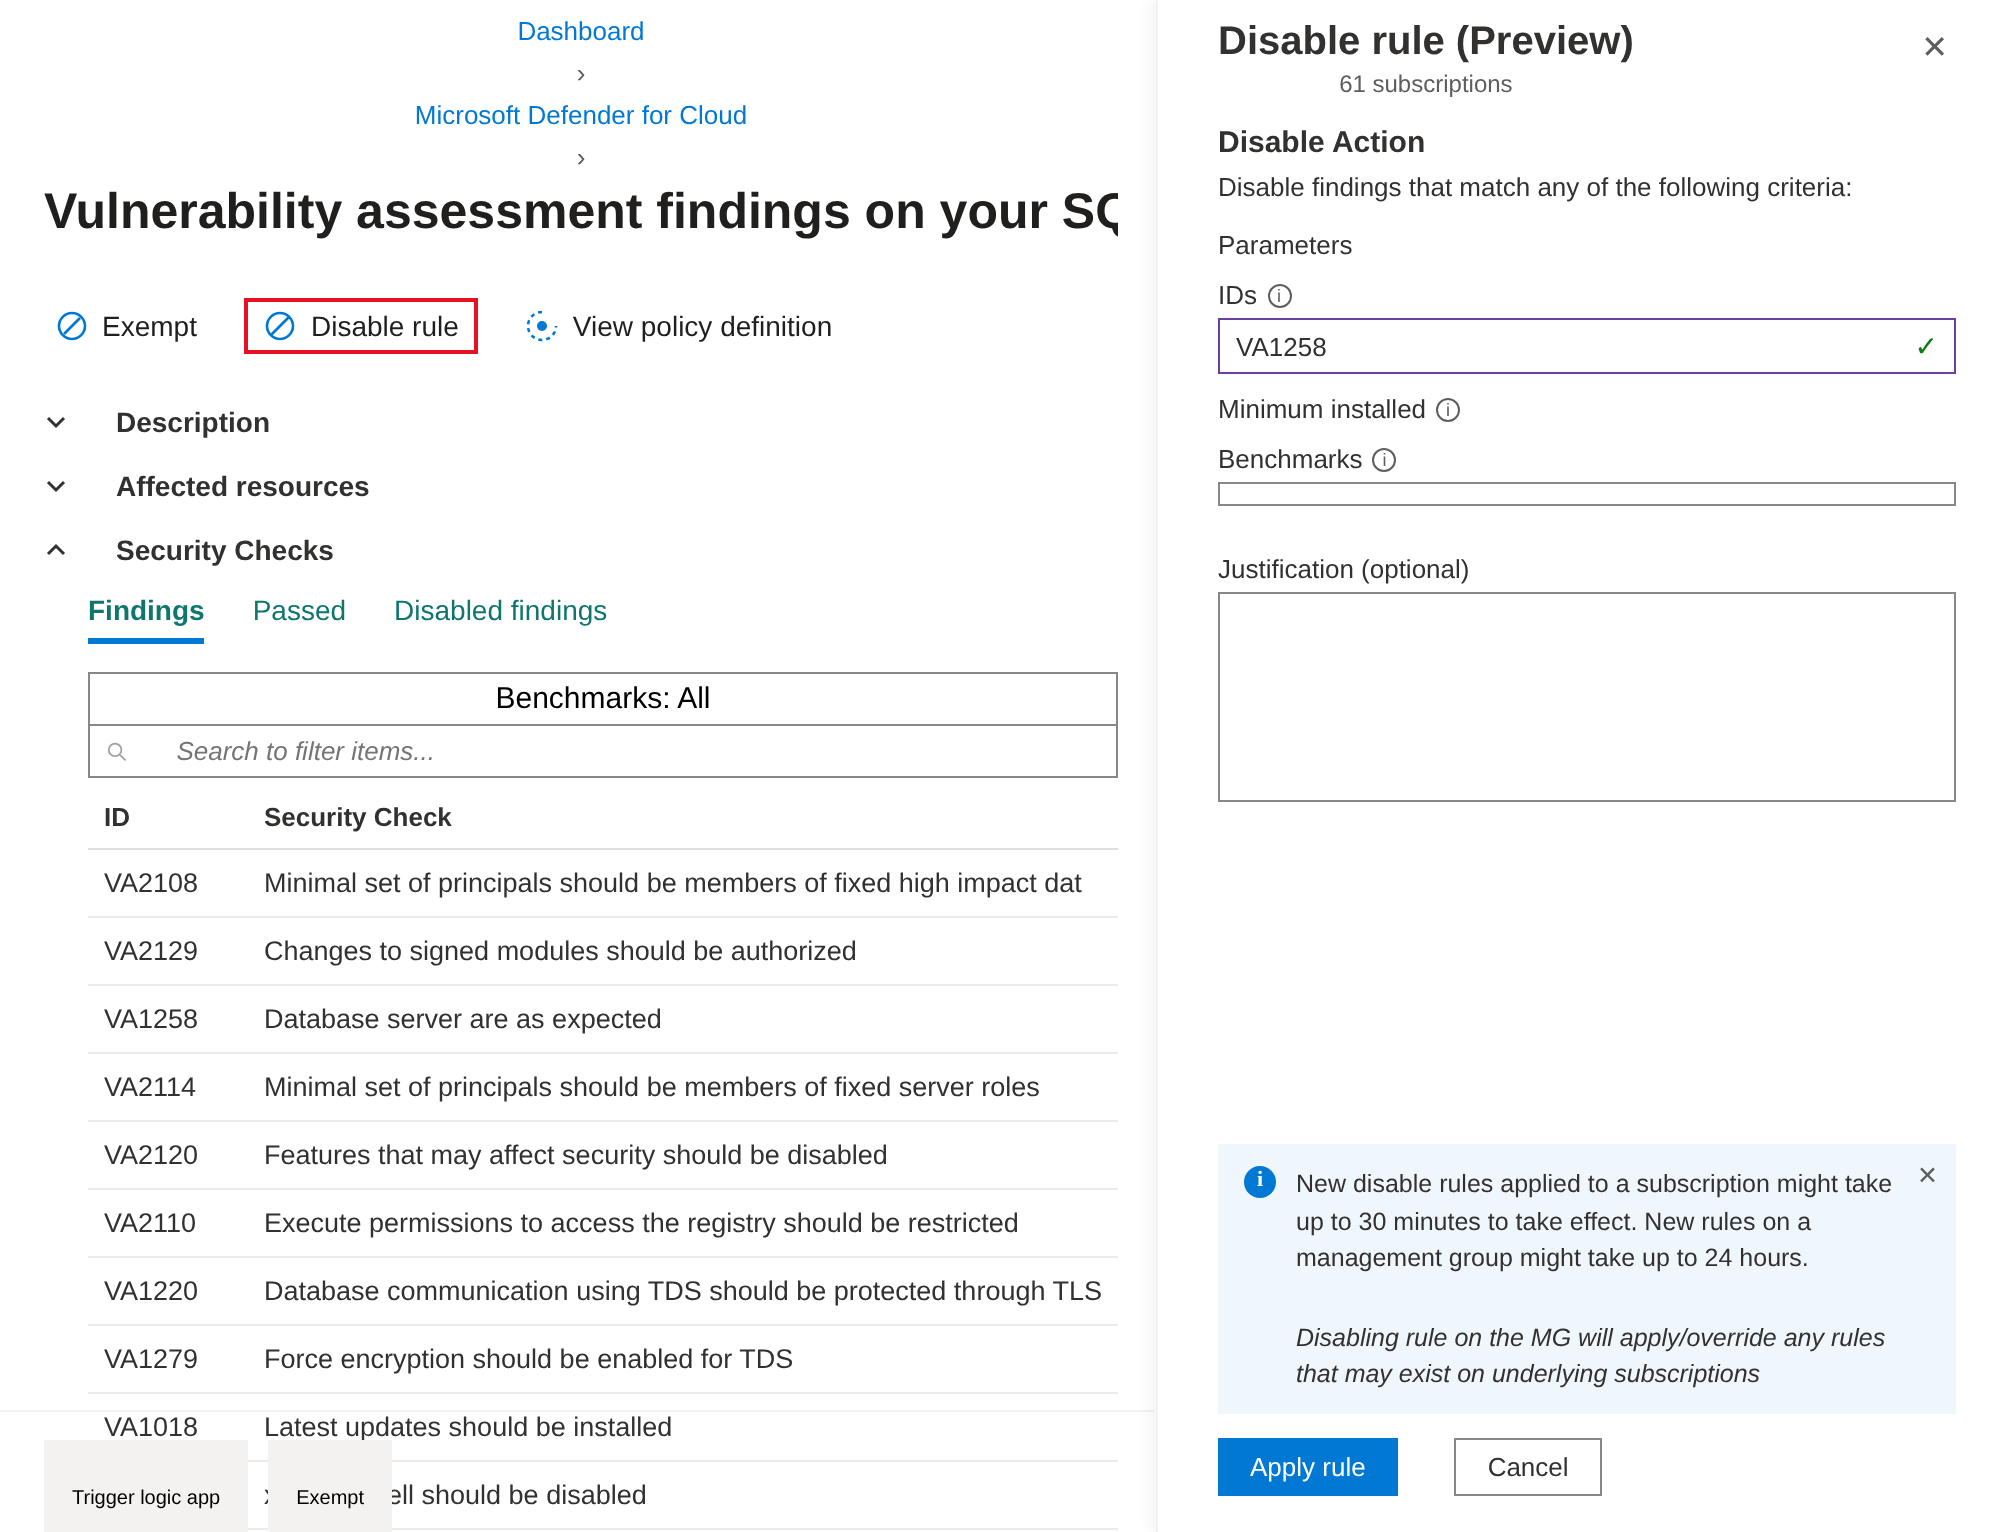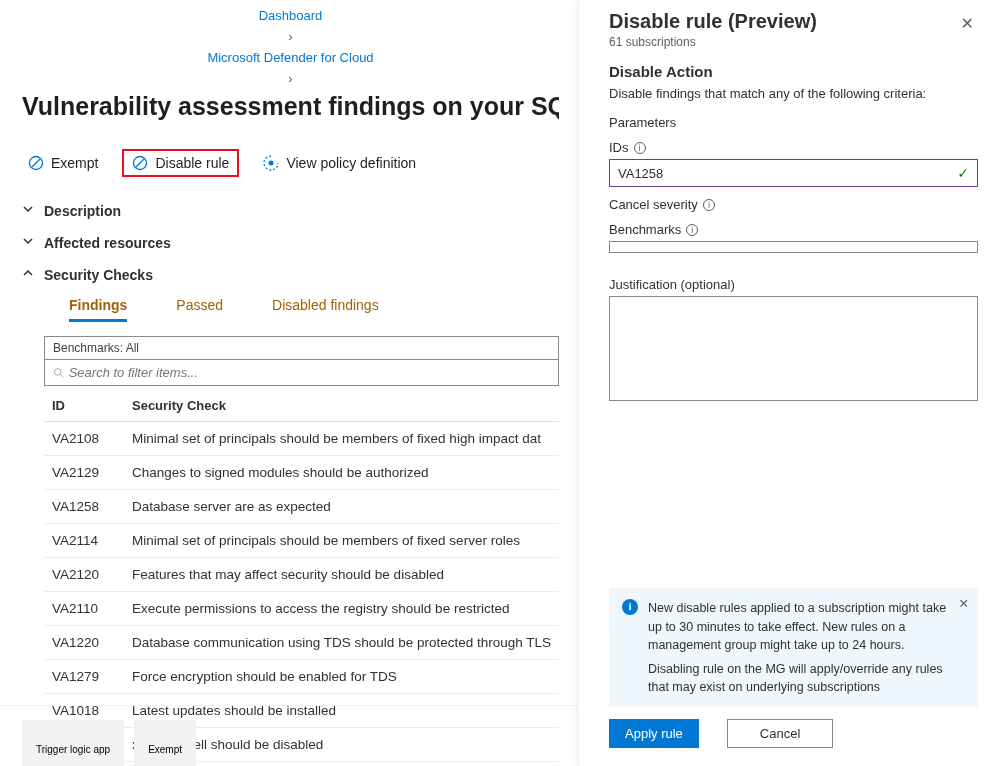--- a/index.html
+++ b/index.html
@@ -50,54 +50,55 @@
     cursor: pointer;
     padding: 4px 6px;
   }
   .tool svg { width: 16px; height: 16px; }
   .highlight-box {
     border: 2px solid #e81123;
     padding: 4px 8px;
   }
   .section {
     display: flex;
-    align-items: flex-start;
-    gap: 10px;
+    align-items: center;
+    gap: 24px;
     padding: 8px 0;
     font-size: 14px;
     font-weight: 600;
     cursor: pointer;
   }
   .section svg { width: 12px; height: 12px; }
   .tabs {
     display: flex;
     gap: 24px;
     margin: 6px 0 14px 22px;
     font-size: 14px;
   }
-  .tab { cursor: pointer; padding-bottom: 6px; color:#a16207;margin-left:25px;}
+  .tab { cursor: pointer; padding-bottom: 6px; color:#0f766e;}
   .tab.active { border-bottom: 3px solid #0078d4; font-weight: 600; }
   .filter-row {
     margin-left: 22px;
   }
   .dropdown-cell {
     border: 1px solid #8a8886;
     padding: 4px 8px;
-    font-size: 12px;
+    font-size: 15px;
     background:#fff;
-    color:#404040;
+    color:#000000;
     width: 100%;
+    text-align: center;
   }
   .search-cell {
     border: 1px solid #8a8886;
     border-top: none;
     padding: 4px 8px;
     display: flex;
     align-items: center;
-    gap: 2px;
+    gap: 22px;
     width: 100%;
   }
   .search-cell svg { width:12px; height:12px; opacity:.6;}
   .search-cell input {
     border: none; outline: none; width: 100%;
     font-style: italic; color: #605e5c; font-size:13px;
     font-family: inherit;
   }
   table {
     margin-left: 22px;
@@ -149,21 +150,21 @@
     background: #fff;
     border-left: 1px solid #f3f2f1;
     box-shadow: -2px 0 8px rgba(0,0,0,.06);
     padding: 10px 30px 18px 30px;
     display:flex; flex-direction:column;
   }
   .panel-header {
     display:flex; justify-content:space-between; align-items:flex-start;
   }
   .panel-title { font-size: 20px; font-weight:600; }
-  .panel-sub { font-size:12px; color:#605e5c; margin-top:2px;}
+  .panel-sub { font-size:12px; color:#605e5c; margin-top:2px;text-align:center;}
   .close-x { font-size:16px; cursor:pointer; color:#605e5c; padding:4px;}
   .panel h3 { font-size:15px; font-weight:600; margin:14px 0 6px 0;}
   .panel-text { font-size:13px; color:#323130; margin-bottom:14px;}
   .plabel { font-size:13px; color:#323130; margin-top:10px; display:flex; align-items:center; gap:5px;}
   .info-circle {
     display:inline-flex; width:12px;height:12px; border:1px solid #605e5c;
     border-radius:50%; font-size:9px; align-items:center; justify-content:center;
     color:#605e5c;
   }
   .field {
@@ -188,21 +189,21 @@
     border-radius:50%; display:flex;align-items:center;justify-content:center;
     font-size:11px; font-weight:bold; flex-shrink:0; font-family:Georgia,serif;
   }
   .info-box .dismiss { position:absolute; right:8px; top:6px; color:#605e5c; cursor:pointer;}
   .panel-actions { display:flex; gap:28px; margin-top:12px;}
   .btn-primary {
     background:#0078d4; color:#fff; border:none; padding:7px 16px;
     font-size:13px; font-family:inherit; cursor:pointer;
   }
   .btn-secondary {
-    background:#fff; color:#323130; border:1px solid #8a8886; padding:6px 32px;
+    background:#fff; color:#323130; border:1px solid #8a8886; padding:6px 16px;
     font-size:13px; font-family:inherit; cursor:pointer;
   }
 </style>
 </head>
 <body>
 
 <div class="main">
   <div class="breadcrumb" data-interactable="false">
     <span data-interactable="true">Dashboard</span>
     <span class="sep" data-interactable="false">›</span>
@@ -346,40 +347,40 @@
   <div class="plabel" data-interactable="false">
     <span data-interactable="false">IDs</span>
     <span class="info-circle" data-interactable="true">i</span>
   </div>
   <div class="field valid" data-interactable="true">
     <span data-interactable="false">VA1258</span>
     <span class="check-green" data-interactable="false">✓</span>
   </div>
 
   <div class="plabel" data-interactable="false">
-    <span data-interactable="false">Cancel severity</span>
+    <span data-interactable="false">Minimum installed</span>
     <span class="info-circle" data-interactable="true">i</span>
   </div>
 
   <div class="plabel" data-interactable="false">
     <span data-interactable="false">Benchmarks</span>
     <span class="info-circle" data-interactable="true">i</span>
   </div>
   <div class="field" data-interactable="true">
     <span data-interactable="false"></span>
   </div>
 
   <div class="plabel" style="margin-top:24px;" data-interactable="false">Justification (optional)</div>
   <textarea class="textarea" data-interactable="true" style=""></textarea>
 
   <div class="info-box" data-interactable="false">
     <div class="iicon" data-interactable="false">i</div>
     <div>
       <div data-interactable="false">New disable rules applied to a subscription might take up to 30 minutes to take effect. New rules on a management group might take up to 24 hours.</div>
-      <div style="margin-top:6px;" data-interactable="false">Disabling rule on the MG will apply/override any rules that may exist on underlying subscriptions</div>
+      <div style="margin-top:22px;font-style:italic;" data-interactable="false">Disabling rule on the MG will apply/override any rules that may exist on underlying subscriptions</div>
     </div>
     <div class="dismiss" data-interactable="true">✕</div>
   </div>
 
   <div class="panel-actions">
     <button class="btn-primary" data-interactable="true">Apply rule</button>
     <button class="btn-secondary" data-interactable="true">Cancel</button>
   </div>
 </div>
 

